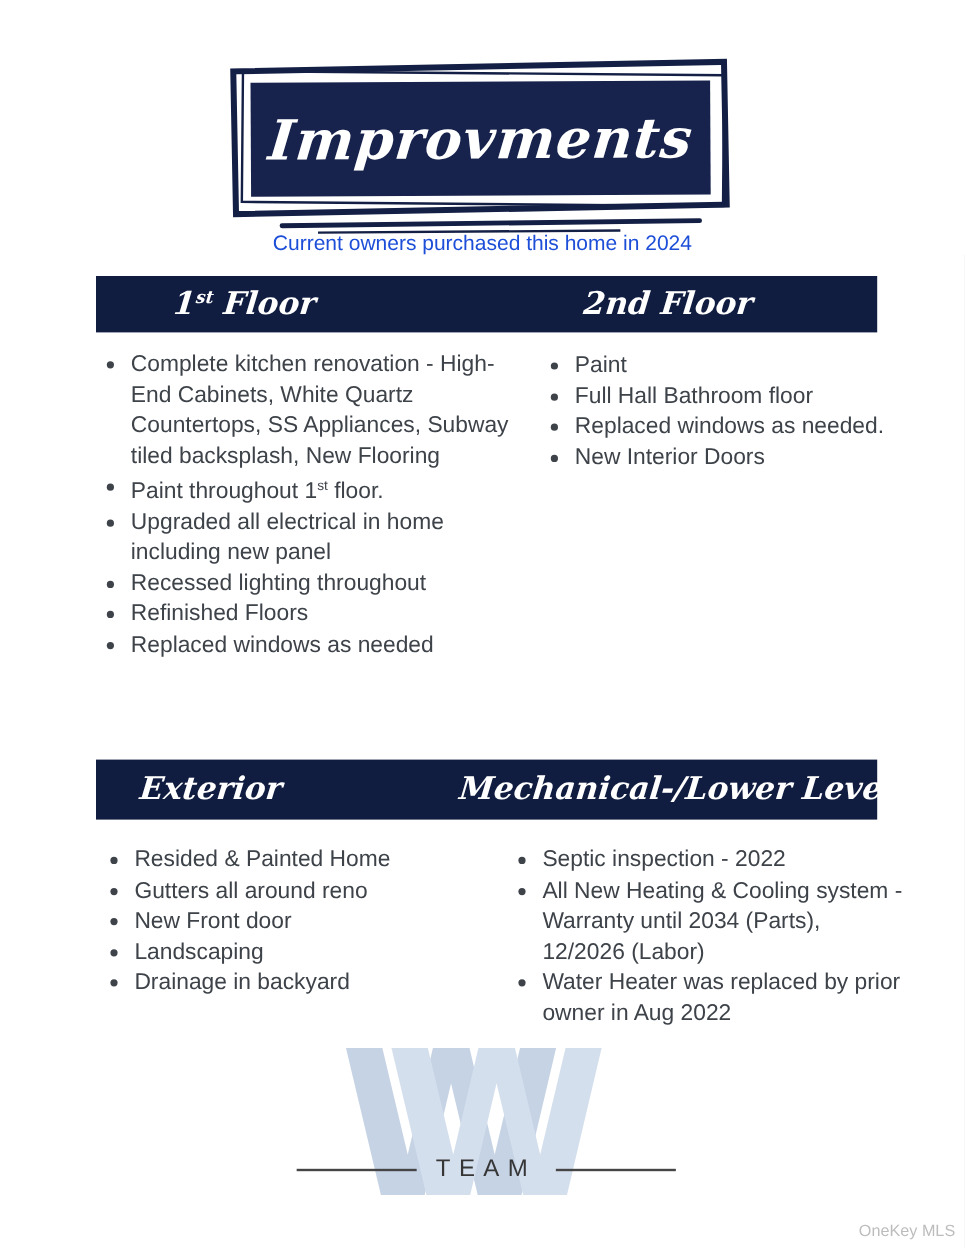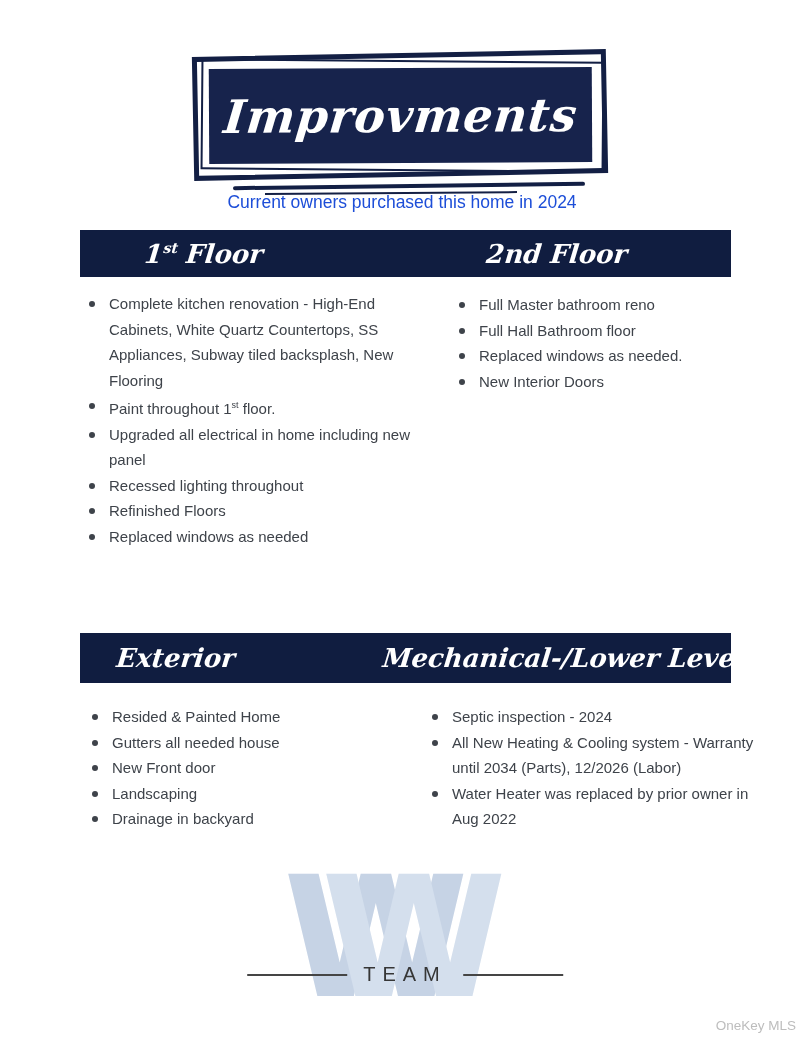--- a/index.html
+++ b/index.html
@@ -70,21 +70,21 @@
     font-size:26px; color:#ffffff;
     white-space:nowrap;
   }
   .h-s1-left  { left:124px; }
   .h-s1-right { left:477px; }
   .h-s2-left  { left:96px;  }
   .h-s2-right { left:484px; }
   .bar-header sup { font-size:0.55em; vertical-align:super; }
 
   
-  .list { position:absolute; list-style:none; font-size:15px; line-height:25.5px; color:#3e434a; }
+  .list { position:absolute; list-style:none; font-size:19px; line-height:25.5px; color:#3e434a; }
   .list li { position:relative; padding-left:24px; }
   .list li::before {
     content:""; position:absolute; left:4px; top:10px;
     width:6px; height:6px; border-radius:50%; background:#3e434a;
   }
   .list sup { font-size:0.6em; vertical-align:super; }
   .list-floor1    { left:85px;  top:291px; width:356px; }
   .list-floor2    { left:455px; top:292px; width:300px; }
   .list-exterior  { left:88px;  top:704px; width:335px; }
   .list-mechanical{ left:428px; top:704px; width:327px; }
@@ -145,41 +145,41 @@
   <ul class="list list-floor1">
     <li>Complete kitchen renovation -  High-End Cabinets, White Quartz Countertops, SS Appliances, Subway tiled backsplash, New Flooring</li>
     <li><span>Paint throughout 1</span><sup>st</sup><span> floor.</span></li>
     <li>Upgraded all electrical in home including new panel</li>
     <li>Recessed lighting throughout</li>
     <li>Refinished Floors</li>
     <li>Replaced windows as needed</li>
   </ul>
 
   <ul class="list list-floor2">
-    <li>Full Master bathroom reno</li>
+    <li>Paint</li>
     <li>Full Hall Bathroom floor</li>
     <li>Replaced windows as needed.</li>
     <li>New Interior Doors</li>
   </ul>
 
   <div class="bar bar-2">
     <div class="bar-header h-s2-left">Exterior</div>
     <div class="bar-header h-s2-right">Mechanical-/Lower Level</div>
   </div>
 
   <ul class="list list-exterior">
     <li>Resided &amp; Painted Home</li>
-    <li>Gutters all needed house</li>
+    <li>Gutters all around reno</li>
     <li>New Front door</li>
     <li>Landscaping</li>
     <li>Drainage in backyard</li>
   </ul>
 
   <ul class="list list-mechanical">
-    <li>Septic inspection - 2024</li>
+    <li>Septic inspection - 2022</li>
     <li>All New Heating &amp; Cooling system - Warranty until 2034 (Parts), 12/2026 (Labor)</li>
     <li>Water Heater was replaced by prior owner in Aug 2022</li>
   </ul>
 
   <div class="logo">
     <span class="w-mark">W</span>
     <span class="w-mark2">W</span>
     <div class="team-row">
       <span class="team-line"></span>
       <span class="team-text">TEAM</span>

